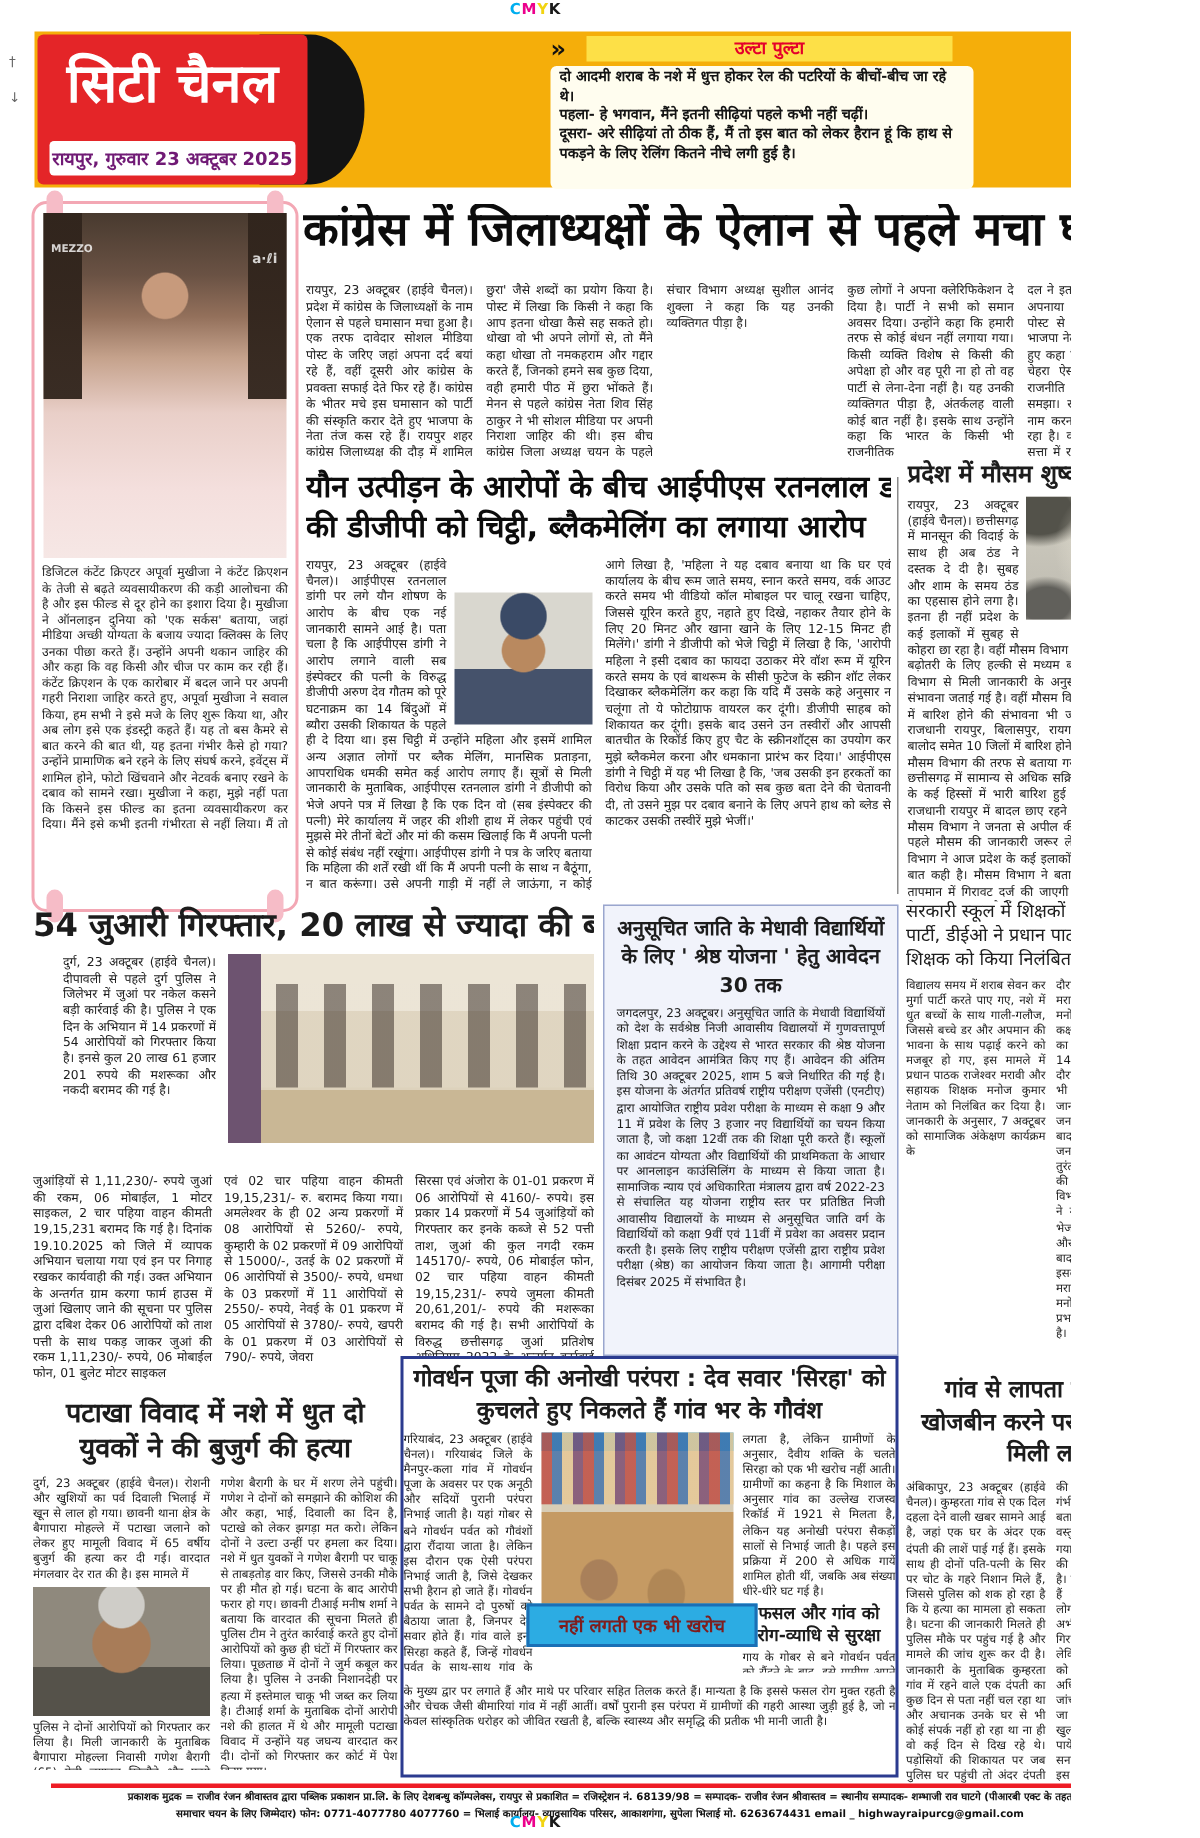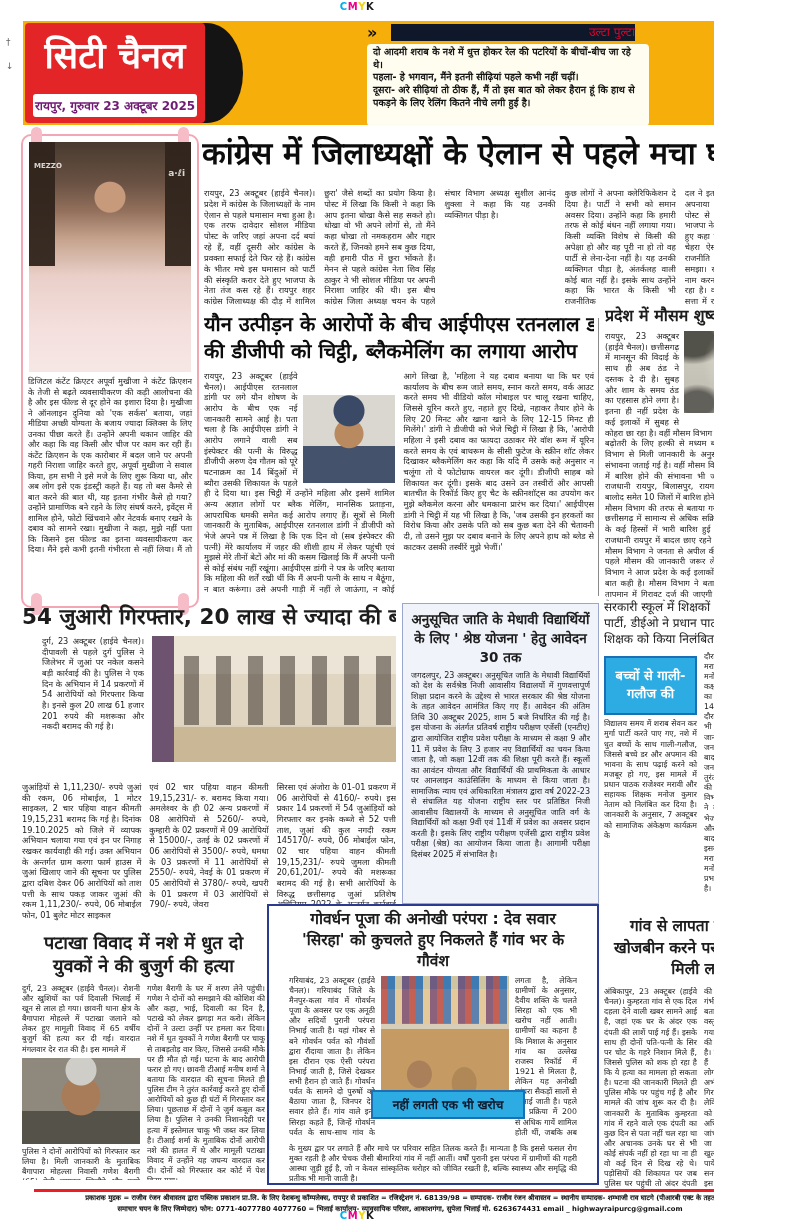--- a/index.html
+++ b/index.html
@@ -12,22 +12,22 @@
 
   
   .masthead{position:absolute;left:23px;top:21px;width:764px;height:104px;background:#F5AE0A;}
   .logo-shadow{position:absolute;left:150px;top:2px;width:70px;height:100px;background:#141414;
                border-radius:0 36px 36px 0 / 0 50px 50px 0;}
   .logo-box{position:absolute;left:2px;top:2px;width:180px;height:100px;background:#E42528;border-radius:4px;}
   .logo-title{margin-top:7px;text-align:center;color:#fff;font-size:36px;font-weight:bold;}
   .logo-date{position:absolute;left:8px;right:8px;bottom:6px;background:#fff;border-radius:3px;
              text-align:center;font-size:12px;font-weight:bold;color:#701a75;padding:3px 0;}
   .joke-arrow{position:absolute;left:344px;top:2px;font-size:16px;font-weight:bold;color:#111;}
-  .joke-title{position:absolute;left:368px;top:3px;width:244px;height:17px;background:#0f172a;
-              color:#E4002B;font-weight:normal;font-size:12px;text-align:right;line-height:17px;}
+  .joke-title{position:absolute;left:368px;top:3px;width:244px;height:17px;background:#fde047;
+              color:#E4002B;font-weight:bold;font-size:12px;text-align:center;line-height:17px;}
   .joke-body{position:absolute;left:344px;top:23px;width:270px;height:78px;background:#FFFDEF;
              border-radius:4px;padding:2px 6px;font-size:9.6px;font-weight:bold;line-height:1.32;
              color:#141414;overflow:hidden;}
   .page-strip{position:absolute;left:734px;top:0;width:30px;height:104px;background:#161616;}
   .page-num{position:absolute;top:33px;left:0;right:0;text-align:center;color:#fff;font-size:15px;font-weight:bold;}
 
   
   .lead-headline{position:absolute;left:202px;top:136px;width:594px;text-align:center;font-size:31px;
                  font-weight:bold;line-height:1.1;color:#0c0c0c;white-space:nowrap;overflow:hidden;}
   .lead-cols{position:absolute;left:204px;top:188px;width:592px;height:118px;display:flex;gap:9px;}
@@ -112,34 +112,34 @@
   .fc-cols{display:flex;gap:7px;margin-top:6px;height:196px;overflow:hidden;}
   .fc-col{flex:1;font-size:7.8px;line-height:1.3;text-align:justify;}
   .photo-oldman{width:100%;height:86px;margin:3px 0;
     background-image:
       radial-gradient(circle at 50% 14%, #cfcdc8 0 15px, rgba(0,0,0,0) 16px),
       radial-gradient(circle at 50% 44%, #a87c58 0 19px, rgba(0,0,0,0) 20px),
       linear-gradient(180deg,#8f897d 0 62%, #55524a 62% 100%);}
 
   
   .govardhan{position:absolute;left:267px;top:904px;width:332px;height:281px;border:2px solid #2B3B8F;
-             padding:3px 20px;box-sizing:border-box;background:#fff;}
+             padding:3px 0;box-sizing:border-box;background:#fff;}
   .gov-head{font-size:15.5px;font-weight:bold;text-align:center;line-height:1.35;}
   .gov-mid{display:flex;gap:6px;margin-top:4px;height:160px;overflow:visible;}
   .gov-left{width:86px;font-size:7.8px;line-height:1.3;text-align:justify;overflow:hidden;}
   .gov-center{width:128px;position:relative;}
   .photo-cattle{width:128px;height:126px;
     background-image:
       repeating-linear-gradient(90deg, rgba(190,70,60,.8) 0 7px, rgba(60,110,170,.8) 7px 14px, rgba(230,200,150,.85) 14px 21px, rgba(120,70,110,.8) 21px 28px),
       radial-gradient(ellipse at 30% 78%, #a9805a 0 12px, rgba(0,0,0,0) 13px),
       radial-gradient(ellipse at 65% 85%, #b08756 0 12px, rgba(0,0,0,0) 13px),
       linear-gradient(180deg,#49b0d6 0 10%, #d8cdb6 10% 42%, #c59a63 42% 100%);
     background-size:100% 38%,100% 100%,100% 100%,100% 100%;}
   .gov-caption{position:relative;left:-10px;width:146px;margin-top:-12px;background:#2CACE3;
-               border:2px solid #1A6FB5;color:#0f172a;font-weight:bold;font-size:12px;text-align:center;padding:4px 2px;}
+               border:2px solid #1A6FB5;color:#7f1d1d;font-weight:bold;font-size:12px;text-align:center;padding:4px 2px;}
   .gov-right{flex:1;font-size:7.8px;line-height:1.3;text-align:justify;overflow:hidden;}
   .gov-subhead{font-size:11.5px;font-weight:bold;text-align:center;line-height:1.3;margin:2px 0;}
   .gov-bottom{margin-top:8px;font-size:7.8px;line-height:1.3;text-align:justify;height:62px;overflow:hidden;}
 
   
   .couple{position:absolute;left:604px;top:916px;width:193px;height:268px;}
   .couple-head{font-size:15.5px;font-weight:bold;text-align:center;line-height:1.4;}
   .couple-body{margin-top:6px;font-size:7.8px;line-height:1.3;text-align:justify;column-count:2;
                column-gap:7px;height:210px;overflow:hidden;}
 
@@ -242,21 +242,20 @@
 
   <div class="shreshtha">
     <div class="shreshtha-head">अनुसूचित जाति के मेधावी विद्यार्थियों के लिए ' श्रेष्ठ योजना ' हेतु आवेदन 30 तक</div>
     <div class="shreshtha-body">जगदलपुर, 23 अक्टूबर। अनुसूचित जाति के मेधावी विद्यार्थियों को देश के सर्वश्रेष्ठ निजी आवासीय विद्यालयों में गुणवत्तापूर्ण शिक्षा प्रदान करने के उद्देश्य से भारत सरकार की श्रेष्ठ योजना के तहत आवेदन आमंत्रित किए गए हैं। आवेदन की अंतिम तिथि 30 अक्टूबर 2025, शाम 5 बजे निर्धारित की गई है। इस योजना के अंतर्गत प्रतिवर्ष राष्ट्रीय परीक्षण एजेंसी (एनटीए) द्वारा आयोजित राष्ट्रीय प्रवेश परीक्षा के माध्यम से कक्षा 9 और 11 में प्रवेश के लिए 3 हजार नए विद्यार्थियों का चयन किया जाता है, जो कक्षा 12वीं तक की शिक्षा पूरी करते हैं। स्कूलों का आवंटन योग्यता और विद्यार्थियों की प्राथमिकता के आधार पर आनलाइन काउंसिलिंग के माध्यम से किया जाता है। सामाजिक न्याय एवं अधिकारिता मंत्रालय द्वारा वर्ष 2022-23 से संचालित यह योजना राष्ट्रीय स्तर पर प्रतिष्ठित निजी आवासीय विद्यालयों के माध्यम से अनुसूचित जाति वर्ग के विद्यार्थियों को कक्षा 9वीं एवं 11वीं में प्रवेश का अवसर प्रदान करती है। इसके लिए राष्ट्रीय परीक्षण एजेंसी द्वारा राष्ट्रीय प्रवेश परीक्षा (श्रेष्ठ) का आयोजन किया जाता है। आगामी परीक्षा दिसंबर 2025 में संभावित है।</div>
   </div>
 
   <div class="school">
     <div class="school-head">सरकारी स्कूल में शिक्षकों ने की शराब-मुर्गा पार्टी, डीईओ ने प्रधान पाठक और सहायक शिक्षक को किया निलंबित</div>
     <div class="school-cols">
       <div class="school-col">
-        <div class="school-inset">बच्चों से गाली-गलौज की</div>
         <span>विद्यालय समय में शराब सेवन कर मुर्गा पार्टी करते पाए गए, नशे में धुत बच्चों के साथ गाली-गलौज, जिससे बच्चे डर और अपमान की भावना के साथ पढ़ाई करने को मजबूर हो गए, इस मामले में प्रधान पाठक राजेश्वर मरावी और सहायक शिक्षक मनोज कुमार नेताम को निलंबित कर दिया है। जानकारी के अनुसार, 7 अक्टूबर को सामाजिक अंकेक्षण कार्यक्रम के</span>
       </div>
       <div class="school-col">दौरान प्रधान पाठक राजेश्वर मरावी और सहायक शिक्षक मनोज कुमार नेताम ने कार्यालय कक्ष में शराब पी और मुर्गा पार्टी का आयोजन किया। स्कूल में 145 बच्चे पढ़ते हैं और इस दौरान बच्चे और महिला रसोइयां भी मौजूद थीं। बच्चों ने घटना की जानकारी पालकों और जनप्रतिनिधियों को दी, जिसके बाद स्थानीय अभिभावकों और जनप्रतिनिधियों ने शिक्षकों के तुरंत हटाने की मांग की। मामले की जांच के लिए जिला शिक्षा विभाग के अधिकारी विजय वांढे ने मस्तूरी ब्लॉक के बीईओ को भेजा। जांच समिति ने वीडियो और अन्य सबूतों की समीक्षा के बाद पाया कि आरोप सही हैं। इसके बाद प्रधान पाठक राजेश्वर मरावी और सहायक शिक्षक मनोज कुमार नेताम को तत्काल प्रभाव से सस्पेंड कर दिया गया है।</div>
     </div>
   </div>
 
   <div class="firecracker">
     <div class="fc-head">पटाखा विवाद में नशे में धुत दो युवकों ने की बुजुर्ग की हत्या</div>
     <div class="fc-cols">
       <div class="fc-col">

